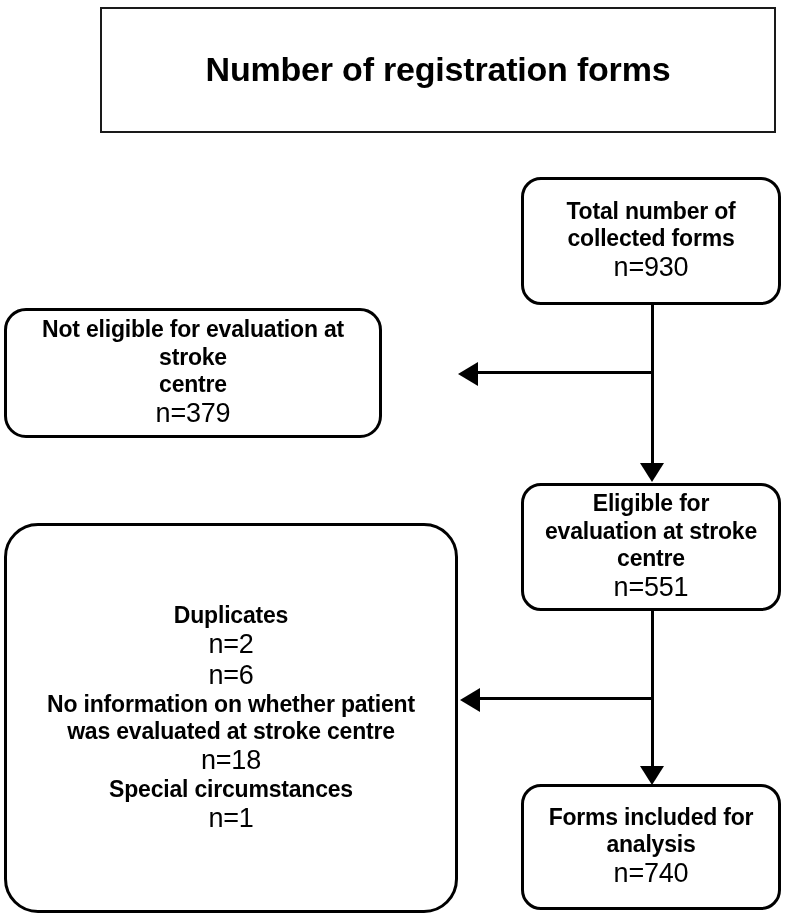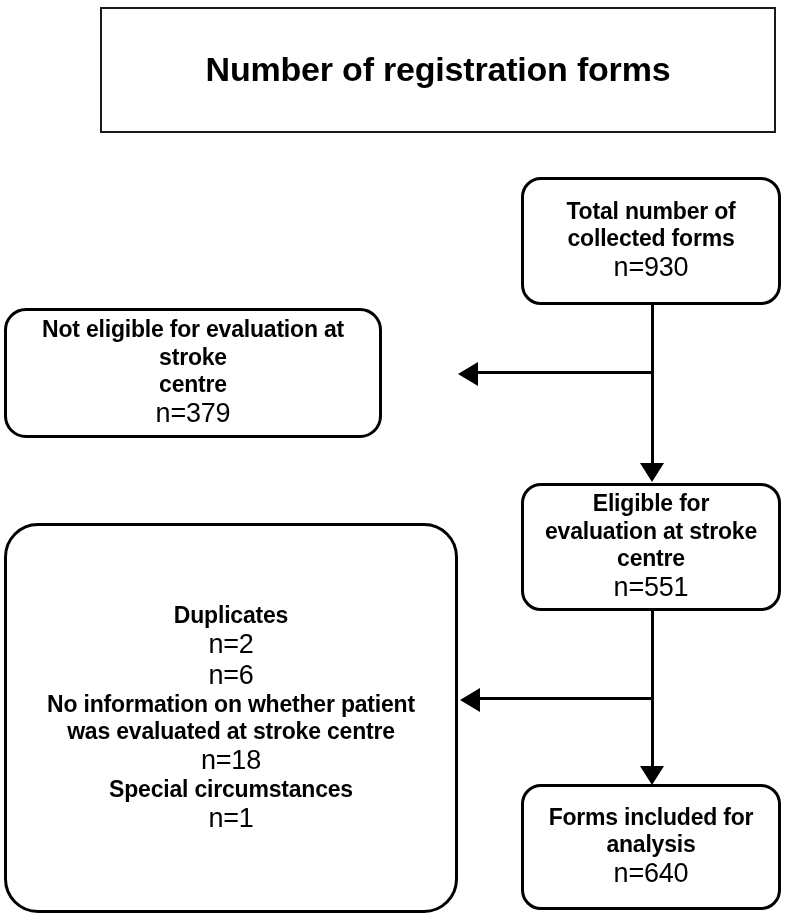--- a/index.html
+++ b/index.html
@@ -155,21 +155,21 @@
     <div class="lbl" style="white-space: pre-line;">No information on whether patient
 was evaluated at stroke centre</div>
     <div class="cnt">n=18</div>
     <div class="lbl">Special circumstances</div>
     <div class="cnt">n=1</div>
   </div>
 
   <div class="node" id="node-included">
     <div class="lbl" style="white-space: pre-line;">Forms included for
 analysis</div>
-    <div class="cnt">n=640</div>
+    <div class="cnt">n=740</div>
   </div>
 
   <div class="vline" id="spine-1"></div>
   <div class="arrow-down" id="arrow-1"></div>
   <div class="hline" id="branch-1"></div>
   <div class="arrow-left" id="arrow-b1"></div>
 
   <div class="vline" id="spine-2"></div>
   <div class="arrow-down" id="arrow-2"></div>
   <div class="hline" id="branch-2"></div>

